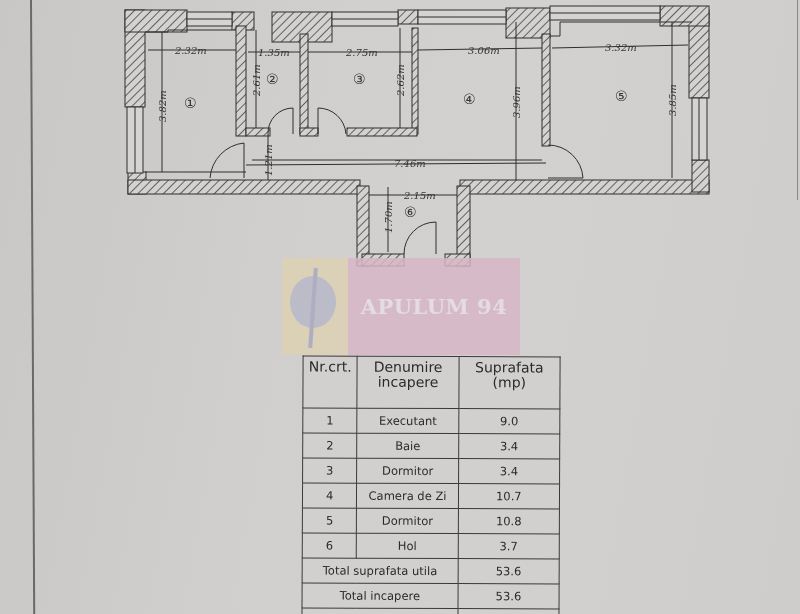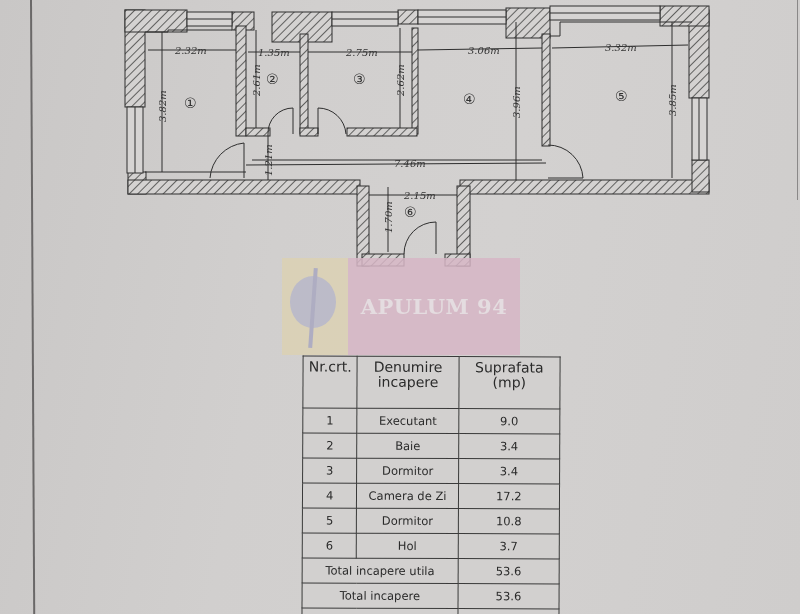--- a/index.html
+++ b/index.html
@@ -207,34 +207,34 @@
     <td>3.4</td>
   </tr>
   <tr>
     <td>3</td>
     <td>Dormitor</td>
     <td>3.4</td>
   </tr>
   <tr>
     <td>4</td>
     <td>Camera de Zi</td>
-    <td>17.2</td>
+    <td>10.7</td>
   </tr>
   <tr>
     <td>5</td>
     <td>Dormitor</td>
     <td>10.8</td>
   </tr>
   <tr>
     <td>6</td>
     <td>Hol</td>
     <td>3.7</td>
   </tr>
   <tr>
-    <td colspan="2">Total incapere utila</td>
+    <td colspan="2">Total suprafata utila</td>
     <td>53.6</td>
   </tr>
   <tr>
     <td colspan="2">Total incapere</td>
     <td>53.6</td>
   </tr>
   <tr>
     <td colspan="2">Executant,</td>
     <td>Data</td>
   </tr>

